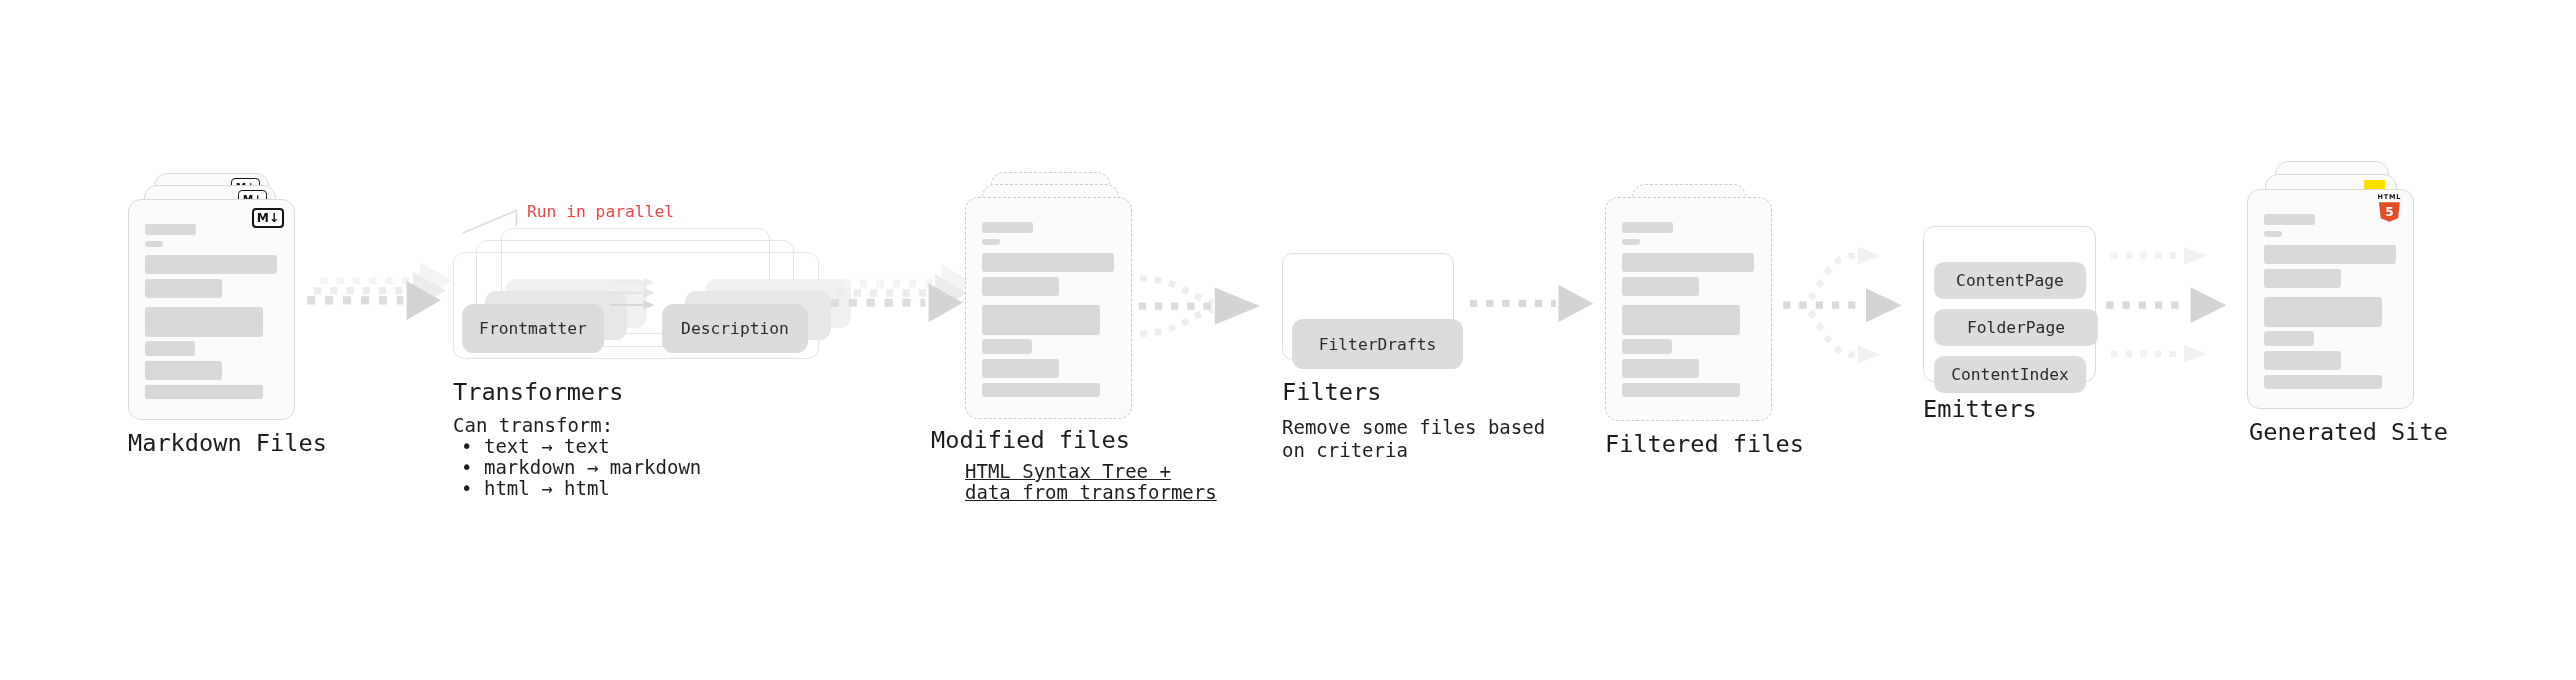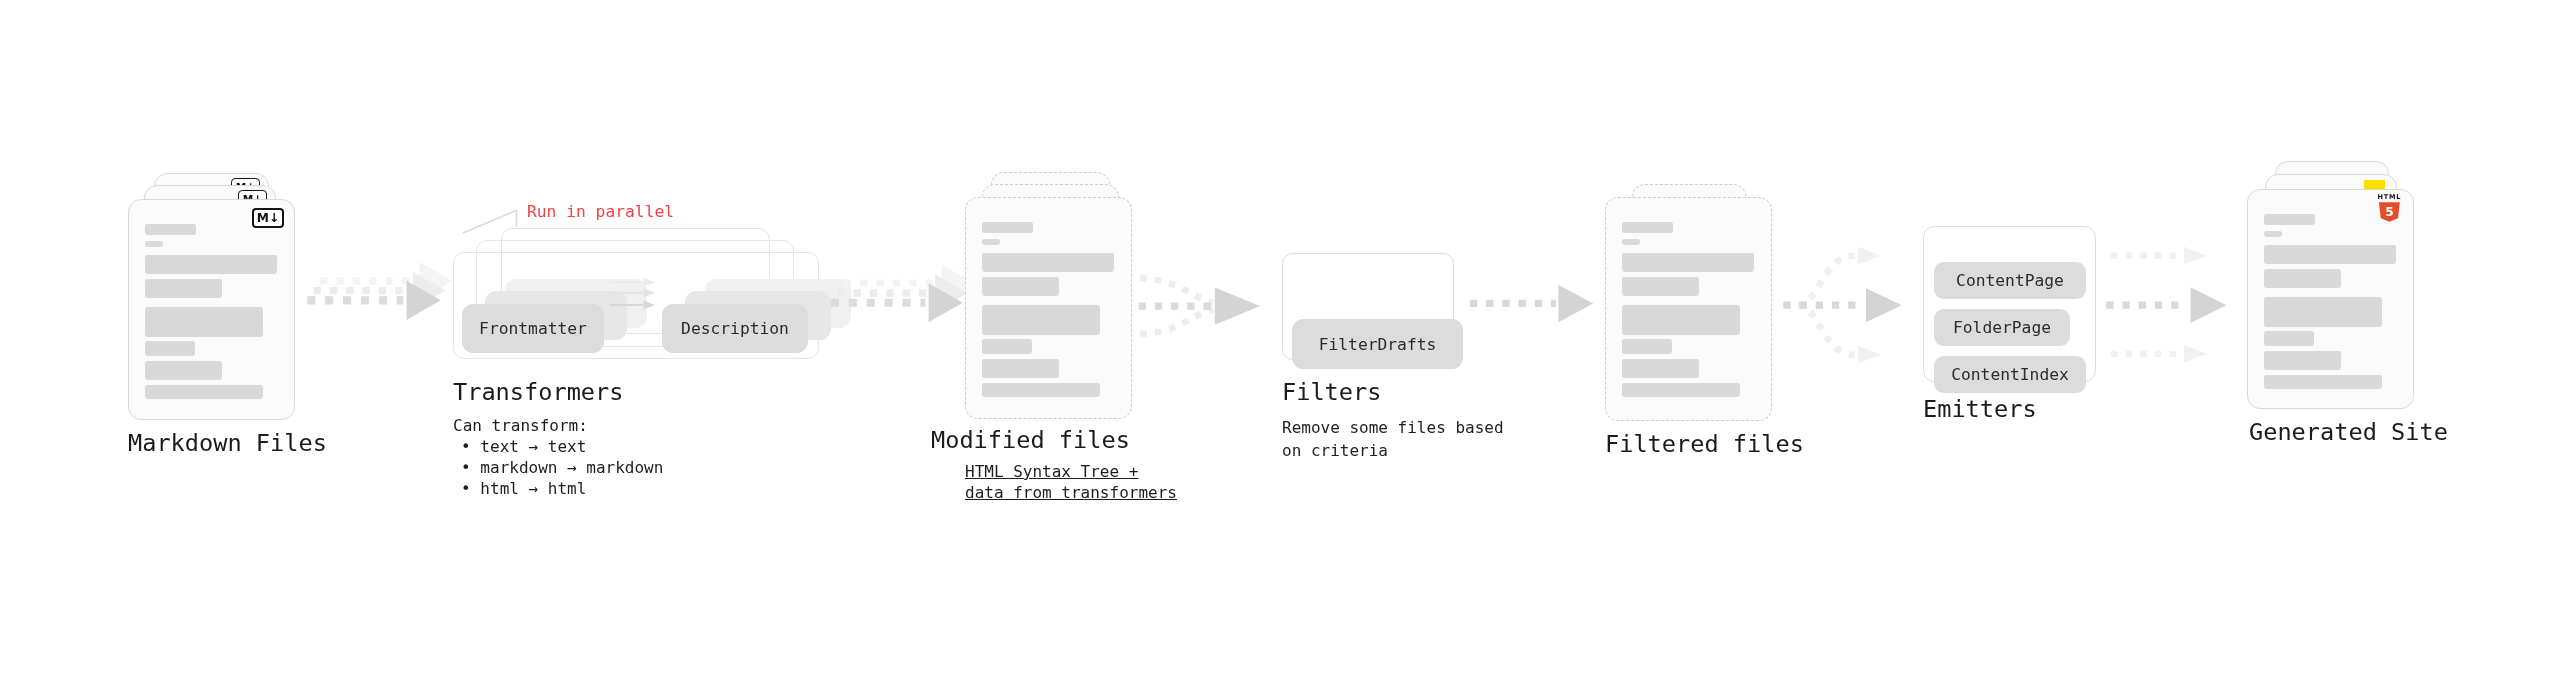--- a/index.html
+++ b/index.html
@@ -48,21 +48,21 @@
         font-size:16.3px;color:#2b2b2b;box-sizing:border-box;margin-top:25px;}
   .pill.main{background:#dcdcdc;}
   .pill.g1{background:#e7e7e7;}
   .pill.g2{background:#f0f0f0;}
 
   
   .fbox{position:absolute;background:#ffffff;border:1.6px solid #dcdcdc;border-radius:10.6px;box-sizing:border-box;}
 
   
   .title{position:absolute;font-size:23.6px;line-height:26px;color:#1b1b1b;white-space:nowrap;}
-  .desc{position:absolute;font-size:16px;line-height:21px;color:#1e1e1e;white-space:nowrap;}
+  .desc{position:absolute;font-size:19px;line-height:21px;color:#1e1e1e;white-space:nowrap;}
   .desc span{display:block;}
   .note{position:absolute;font-size:16.3px;color:#ef4444;white-space:nowrap;}
 </style>
 </head>
 <body>
 
 <div class="canvas">
 
   <div class="scard" style="left:154px;top:173px;width:115px;height:57px;">
     <div class="mdb sm">
@@ -222,21 +222,21 @@
     <path d="M22,79 C48,79 52,140 92,140" fill="none" stroke="#efefef" stroke-width="8" stroke-dasharray="8 10"></path>
     <polygon points="96,129 96,151 124,140" fill="#f1f1f1"></polygon>
     <line x1="4" y1="79" x2="98" y2="79" stroke="#d8d8d8" stroke-width="9" stroke-dasharray="9 11"></line>
     <polygon points="106,58 106,100 150,79" fill="#d4d4d4"></polygon>
   </svg>
 
   <div class="fbox" style="left:1923px;top:226px;width:173px;height:156px;border-radius:11.4px;"></div>
   <div class="pill main" style="left:1934px;top:237px;width:152px;height:37px;border-radius:9.8px;">
     <span>ContentPage</span>
   </div>
-  <div class="pill main" style="left:1934px;top:284px;width:136px;height:37px;border-radius:9.8px;">
+  <div class="pill main" style="left:1934px;top:284px;width:164px;height:37px;border-radius:9.8px;">
     <span>FolderPage</span>
   </div>
   <div class="pill main" style="left:1934px;top:331px;width:152px;height:37px;border-radius:9.8px;">
     <span>ContentIndex</span>
   </div>
   <div class="title" style="left:1923px;top:396px;">Emitters</div>
 
   <svg class="abs" style="left:2103px;top:241px;" width="142" height="130" viewBox="0 0 175 160">
     <g>
         <line x1="10" y1="18" x2="98" y2="18" stroke="#f1f1f1" stroke-width="8" stroke-dasharray="8 10"></line>

